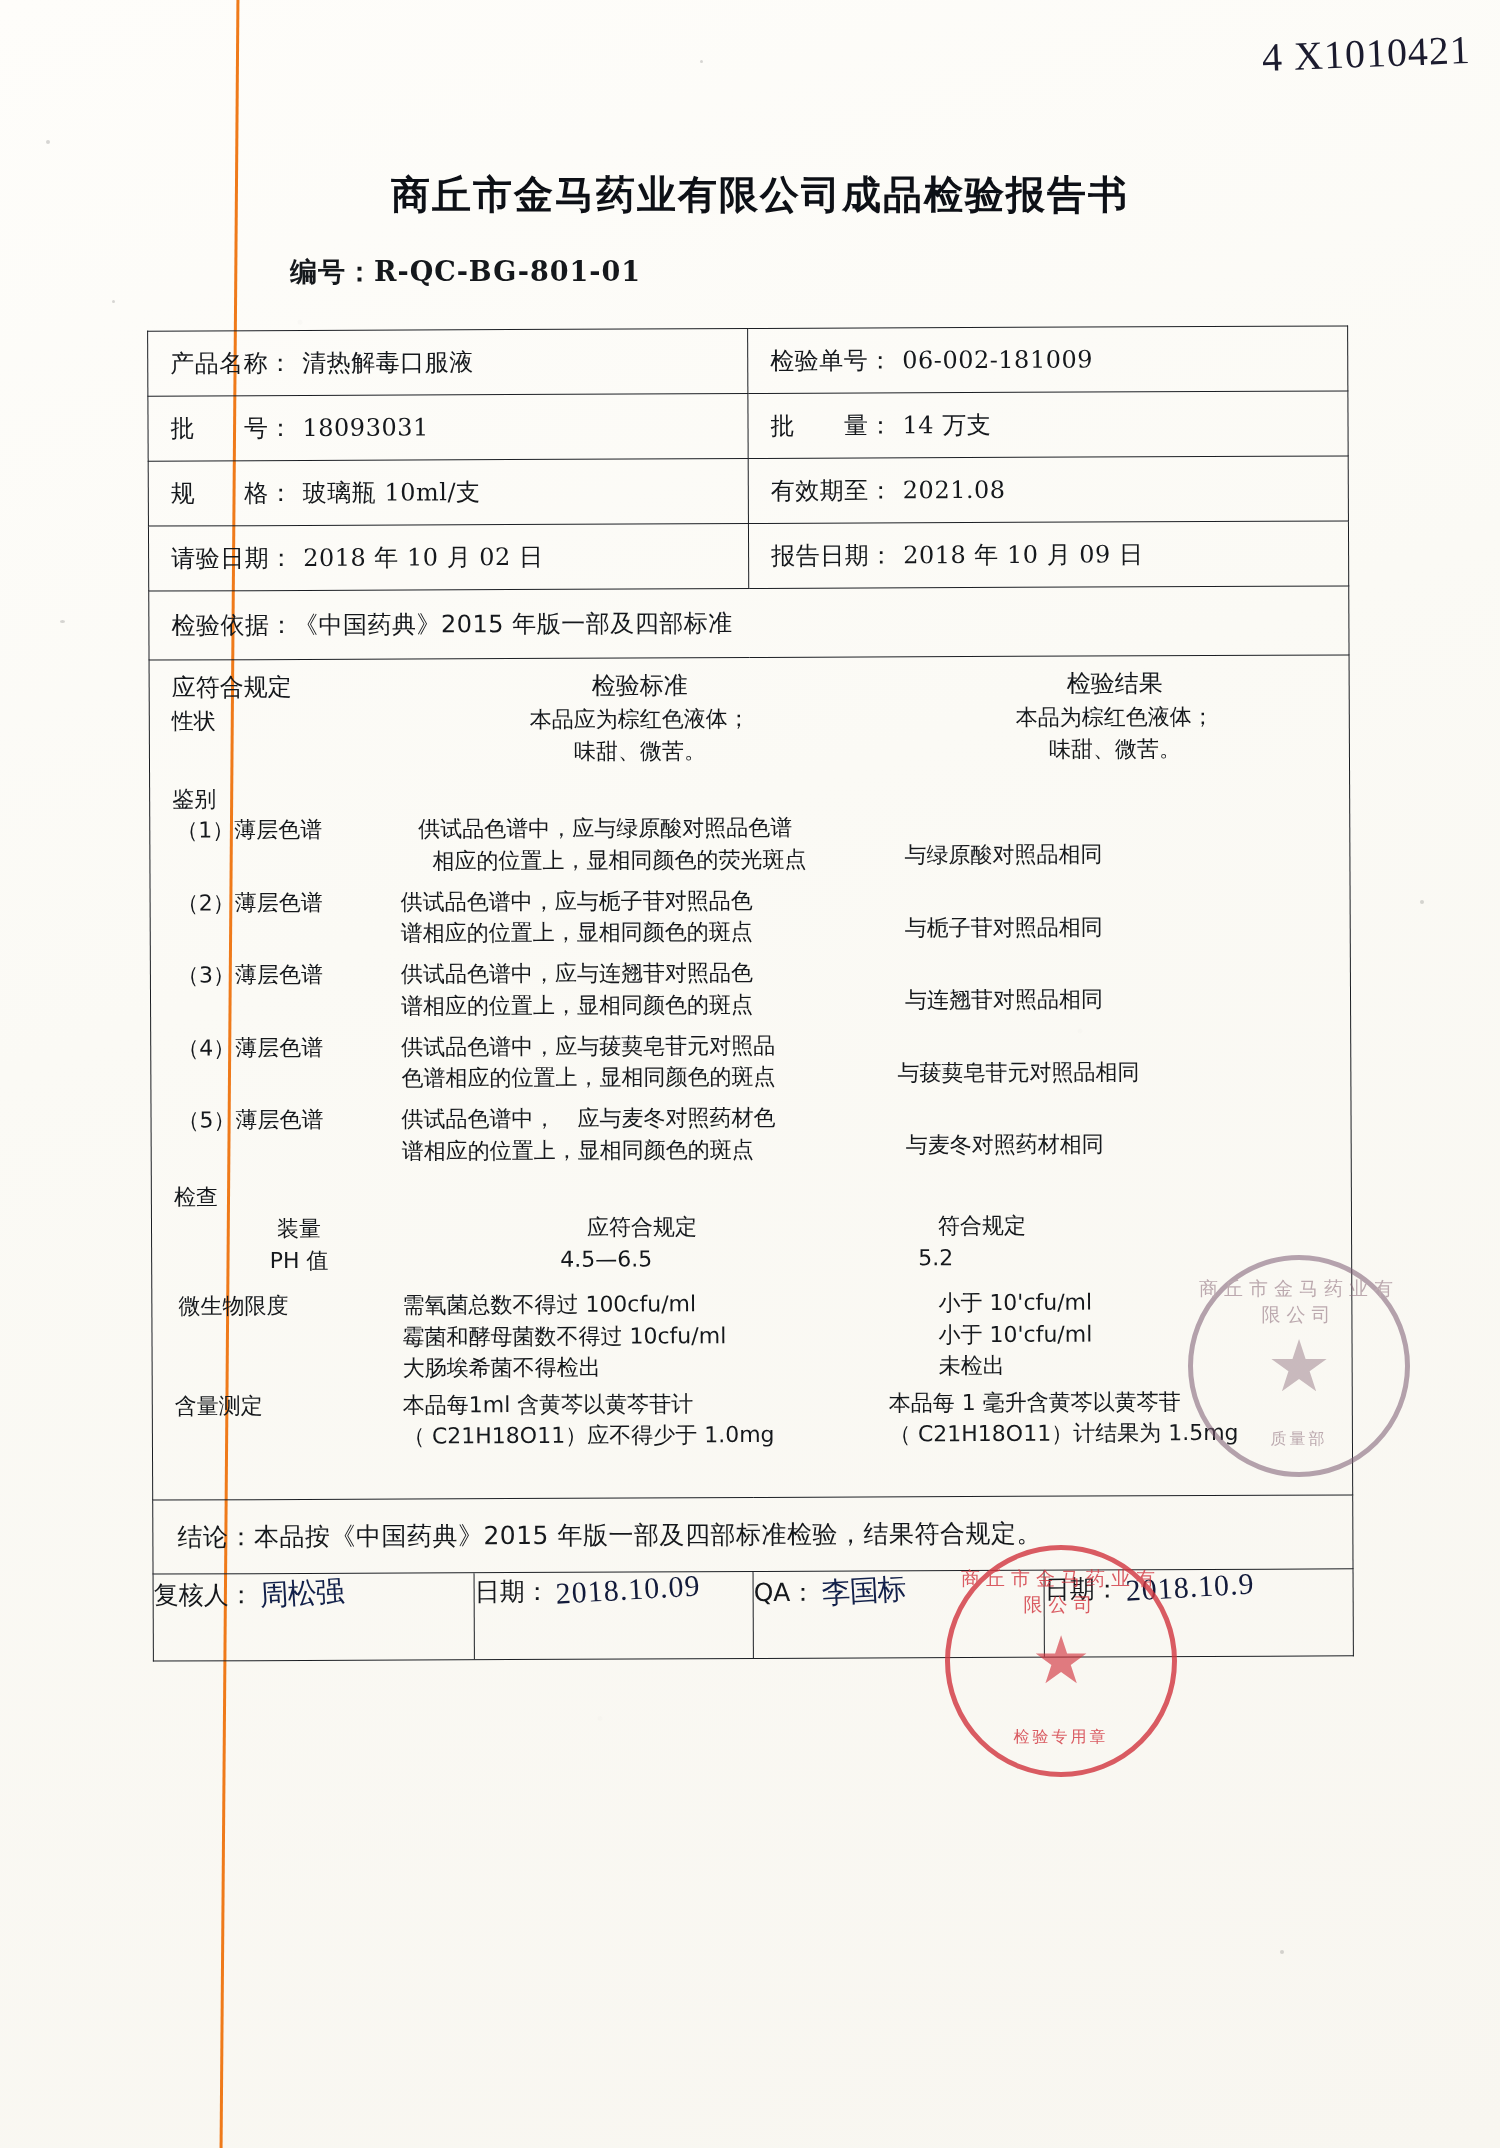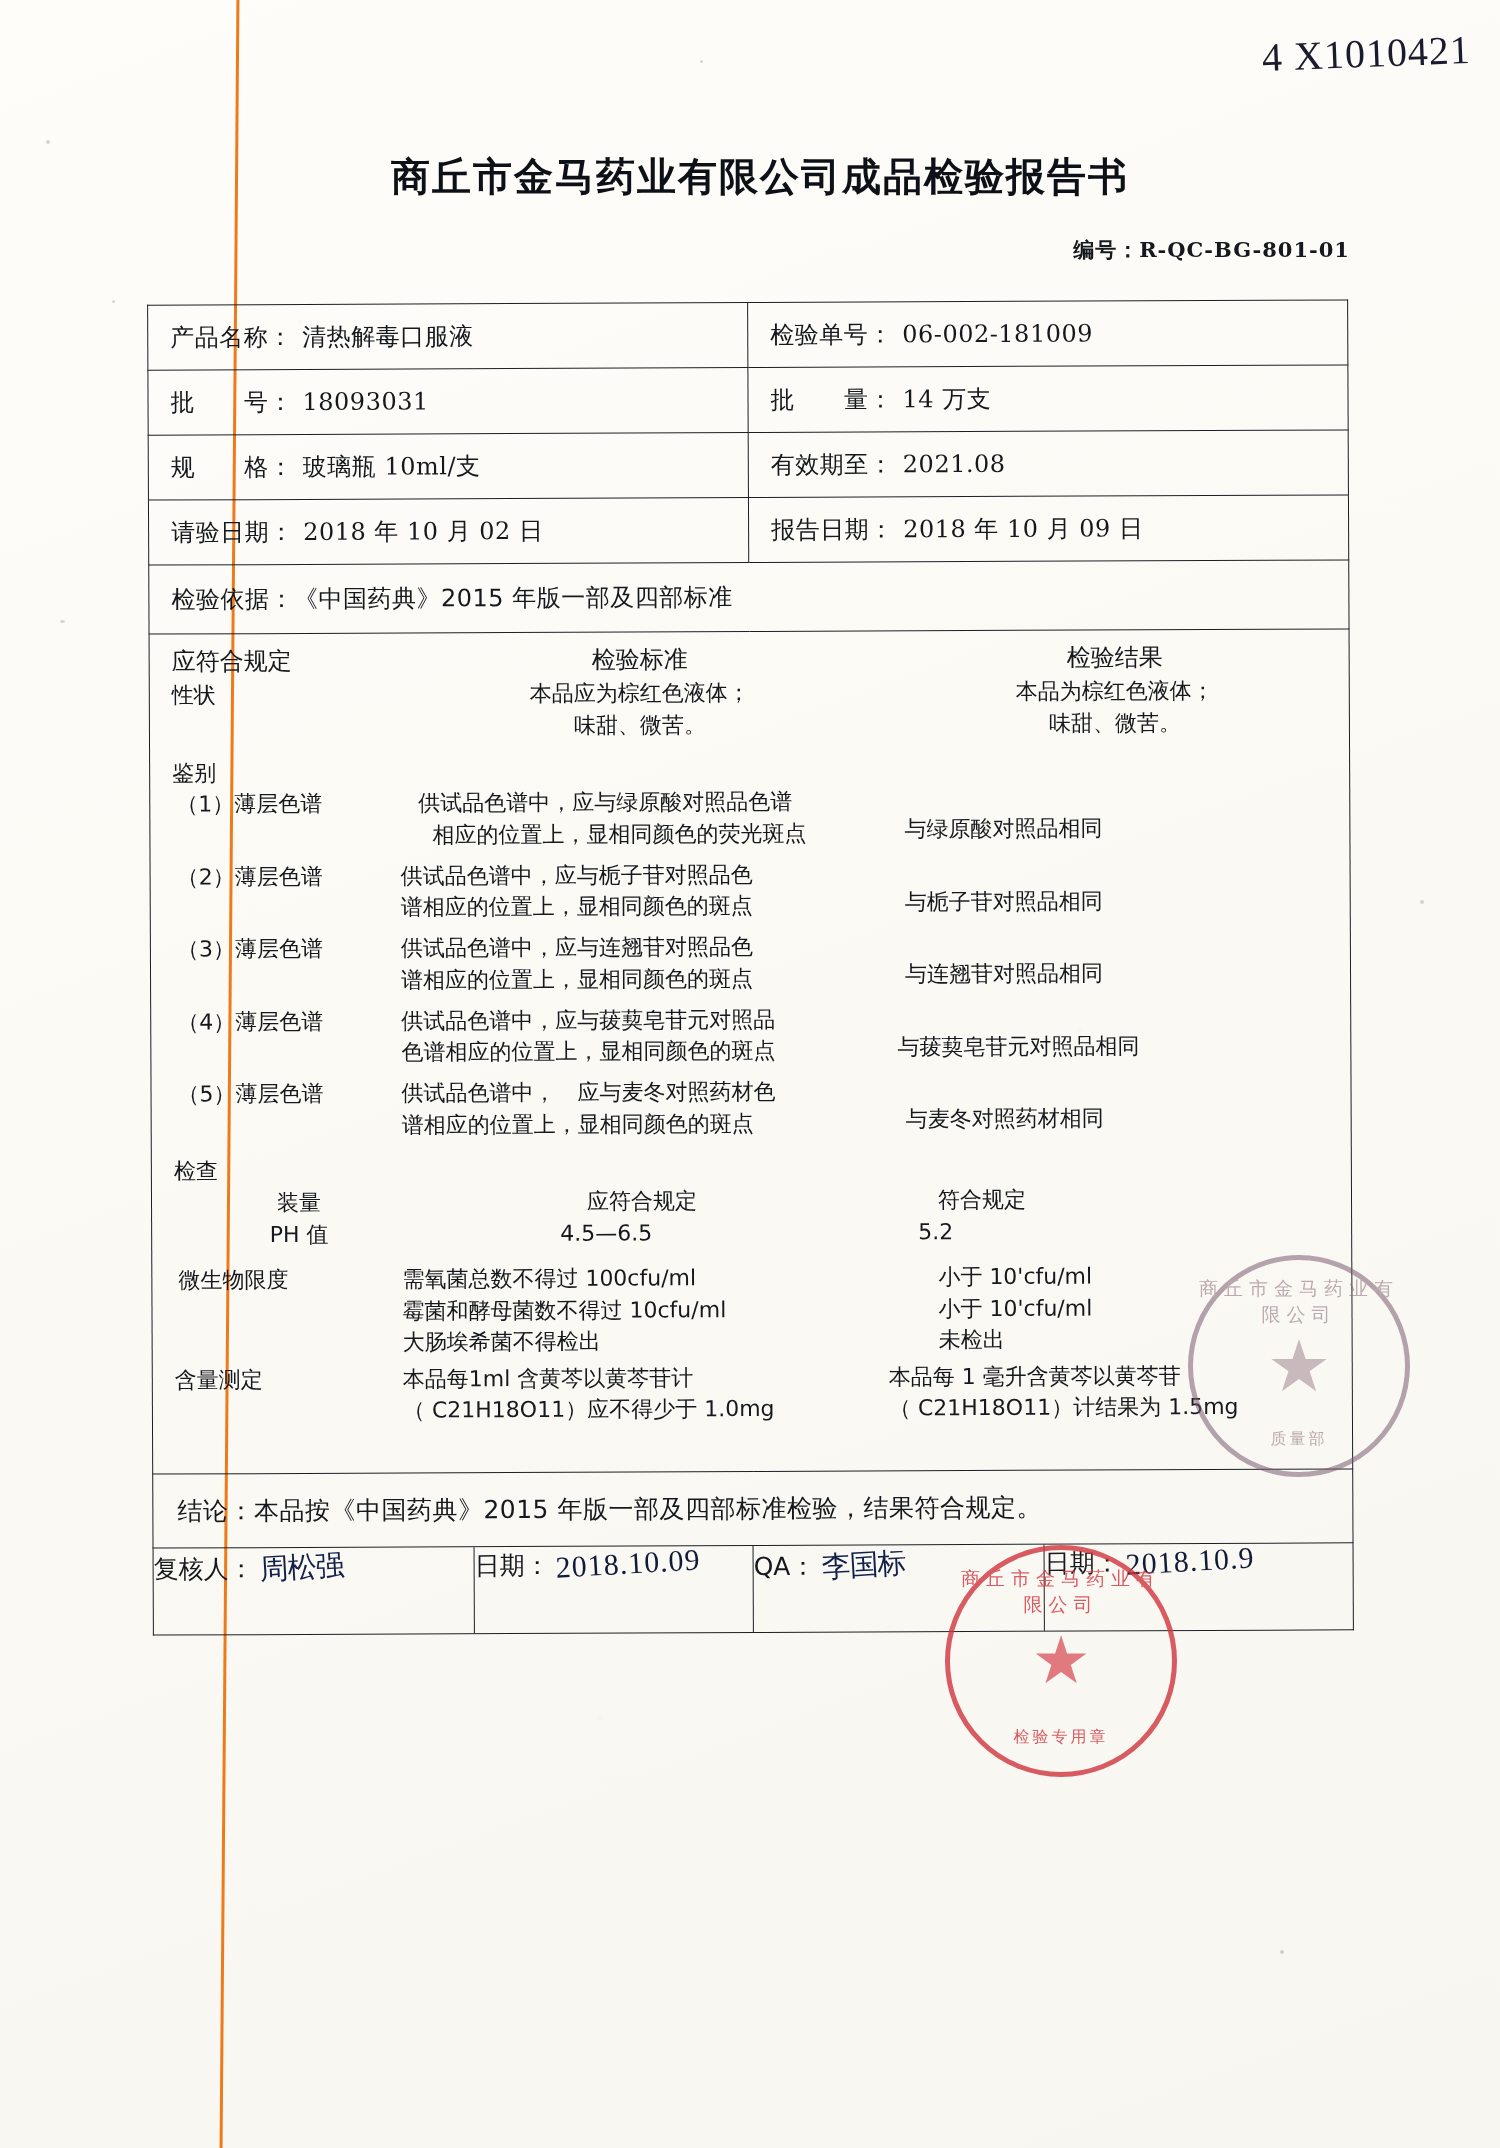--- a/index.html
+++ b/index.html
@@ -43,37 +43,37 @@
     position: absolute;
     font-family: "Liberation Serif", serif;
     color: #1b1b2e;
     font-size: 40px;
     letter-spacing: 1px;
     transform: rotate(-2.2deg);
   }
   .doc {
     position: absolute;
     left: 150px;
-    top: 150px;
+    top: 168px;
     width: 1200px;
   }
   .title {
     text-align: center;
     font-family: "DejaVu Serif", "Liberation Serif", serif;
     font-weight: bold;
     font-size: 39px;
     letter-spacing: 2px;
     color: #0d1016;
     margin-left: 20px;
   }
   .docnum {
-    text-align: right;
+    text-align: left;
     font-family: "DejaVu Serif", "Liberation Serif", serif;
     font-weight: bold;
-    font-size: 21px;
+    font-size: 27px;
     margin-top: 32px;
     margin-left: 140px;
     letter-spacing: 1px;
   }
   table.main {
     margin-top: 38px;
     width: 1200px;
     border-collapse: collapse;
     table-layout: fixed;
     transform: rotate(-0.25deg);

